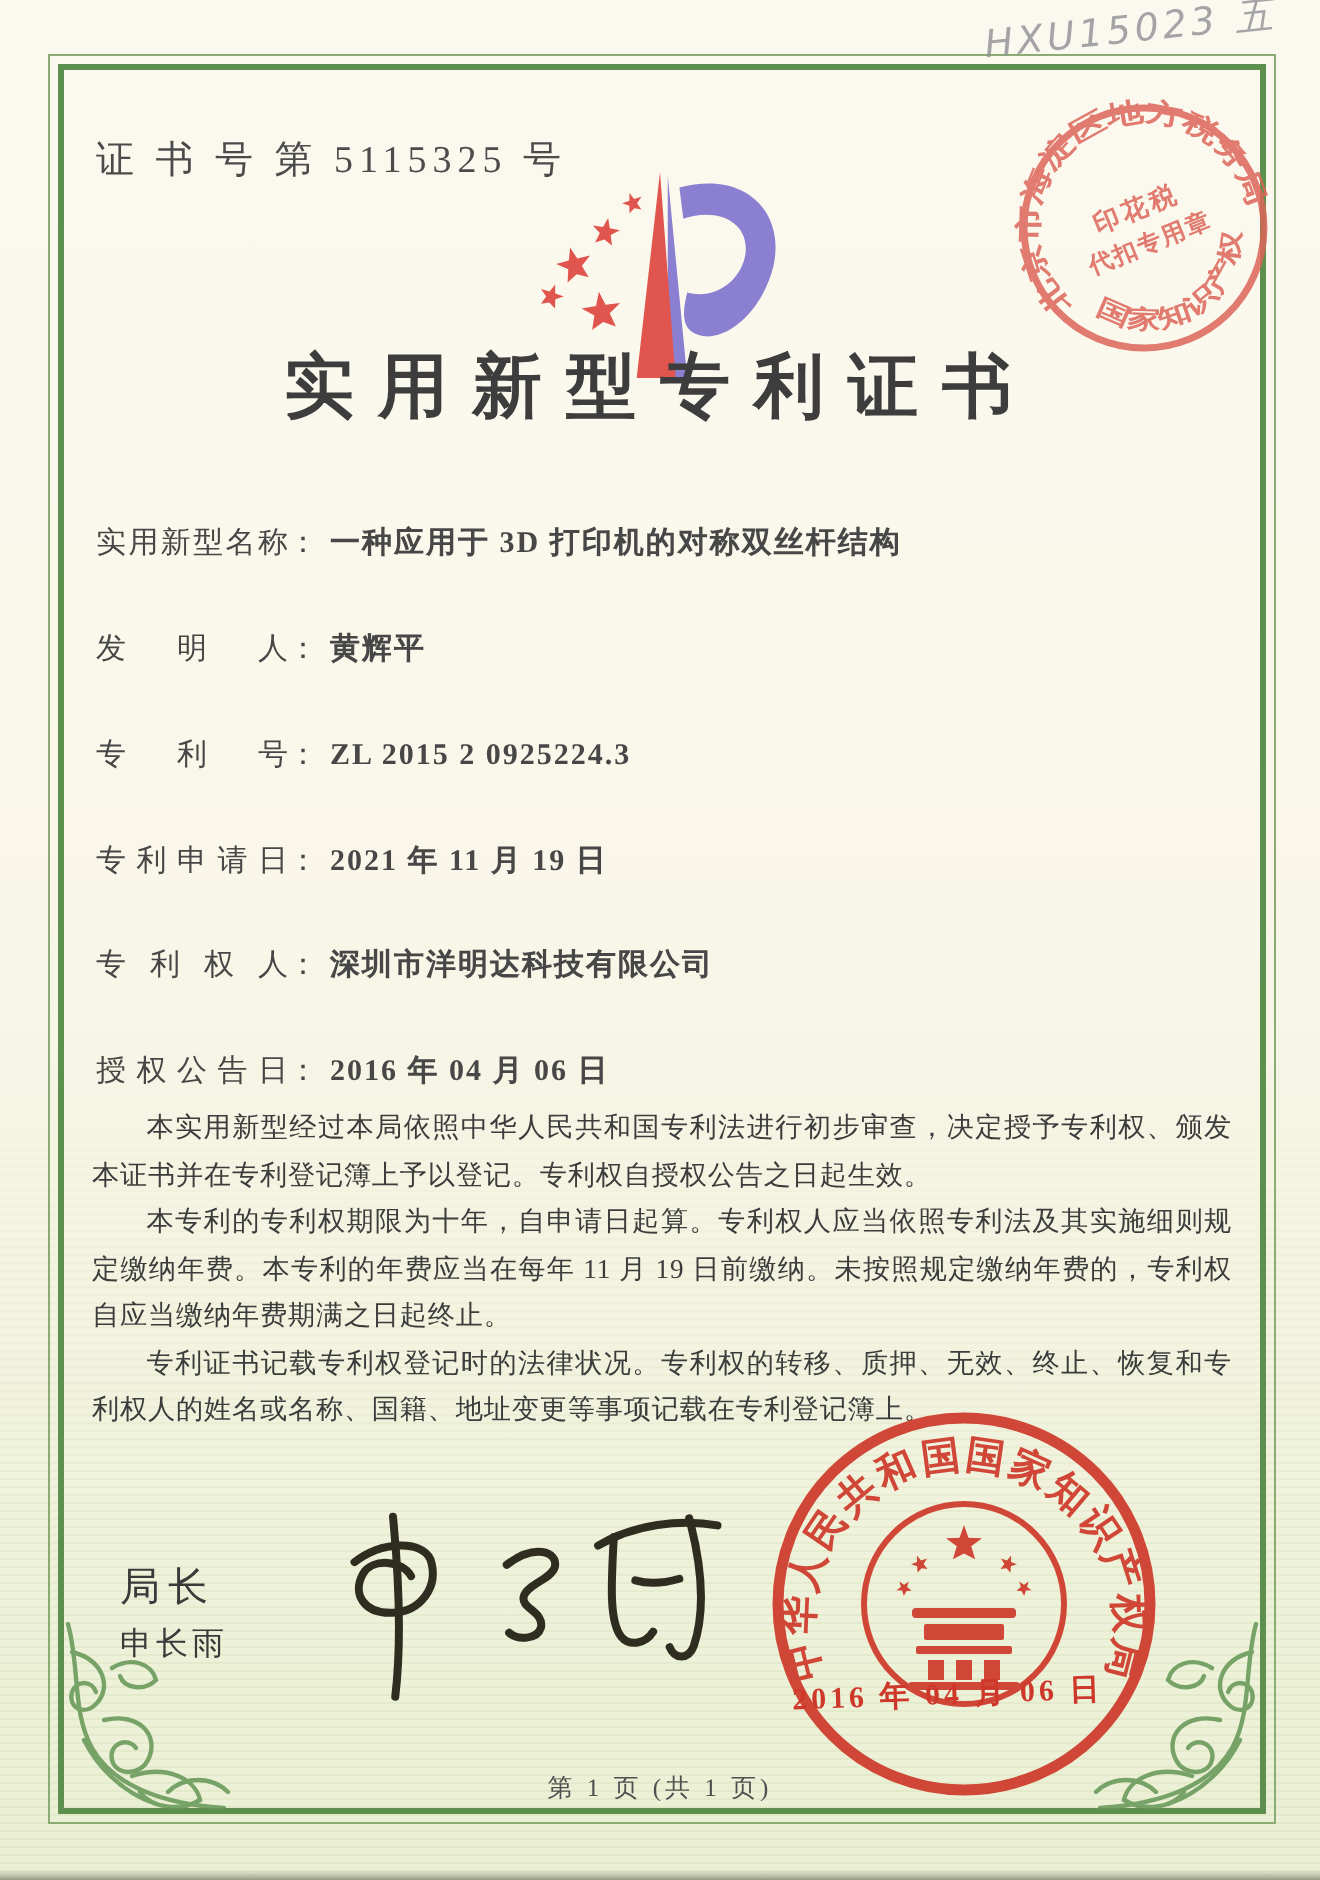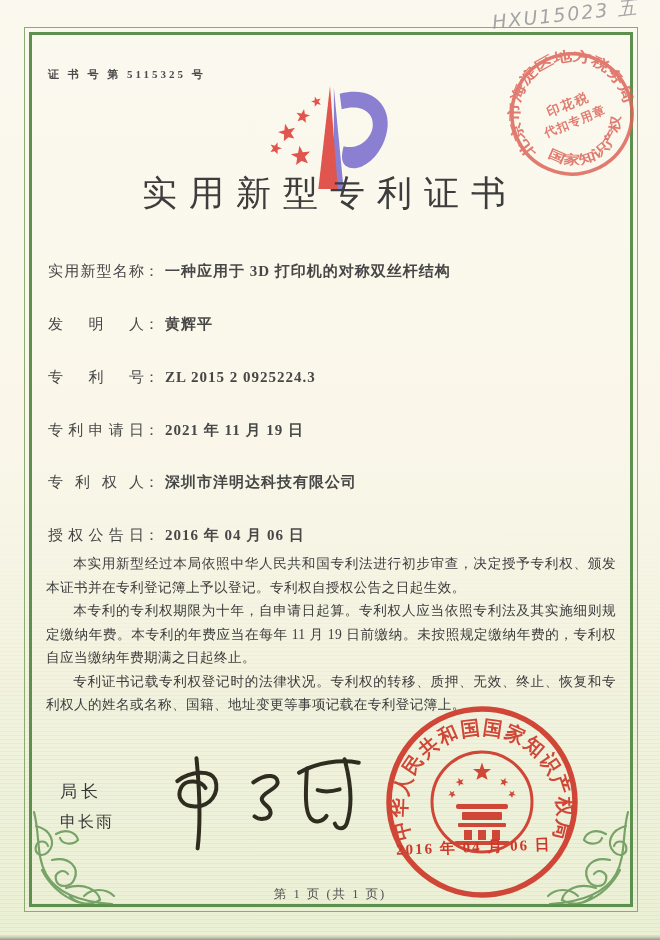--- a/index.html
+++ b/index.html
@@ -5,35 +5,35 @@
   html,body{margin:0;padding:0;}
   body{width:660px;height:940px;overflow:hidden;font-family:"Liberation Serif","DejaVu Serif",serif;}
   .page{position:relative;width:660px;height:940px;
     background:linear-gradient(180deg,#fbf9ef 0%,#faf7ea 45%,#f3f3e0 70%,#eaf0d4 100%);
     overflow:hidden;}
   .line-texture{position:absolute;left:0;right:0;bottom:0;height:420px;pointer-events:none;
     background:repeating-linear-gradient(0deg,rgba(150,180,100,.10) 0 1px,rgba(0,0,0,0) 1px 4px);
     mask-image:linear-gradient(180deg,transparent,black 60%);-webkit-mask-image:linear-gradient(180deg,transparent,black 60%);}
   .frame-outer{position:absolute;left:24px;top:27px;right:22px;bottom:28px;border:1px solid #8cab74;}
   .frame-inner{position:absolute;left:4px;top:4px;right:4px;bottom:4px;border:3px solid #5d8f4f;}
-  .cert-no{position:absolute;left:48px;top:67px;font-size:11px;color:#4b4b4b;letter-spacing:3px;font-weight:bold;}
+  .cert-no{position:absolute;left:48px;top:67px;font-size:19px;color:#4b4b4b;letter-spacing:3px;}
   .handwriting{position:absolute;left:492px;top:2px;color:#8f8f95;font-size:19px;font-style:italic;
     transform:rotate(-6deg);letter-spacing:2px;font-family:"DejaVu Sans",sans-serif;opacity:.8;}
   .logo{position:absolute;left:262px;top:82px;width:136px;height:112px;}
   .title{position:absolute;left:0;right:0;top:170px;text-align:center;font-size:35px;color:#3d3d3d;
-    font-weight:400;letter-spacing:12px;}
+    font-weight:700;letter-spacing:12px;}
   .fields{position:absolute;left:48px;top:258px;width:560px;}
   .frow{position:absolute;left:0;font-size:15px;color:#474747;white-space:nowrap;}
   .flabel{display:inline-block;width:96px;text-align:justify;text-align-last:justify;}
   .fcolon{display:inline-block;margin-right:6px;}
   .fvalue{letter-spacing:1px;font-weight:bold;}
   .paras{position:absolute;left:46px;top:552px;width:570px;}
   .paras p{margin:0;font-size:13.6px;line-height:1.73;color:#3c3c3c;text-indent:2em;
     text-align:justify;letter-spacing:0.4px;}
-  .sig-role{position:absolute;left:60px;top:780px;font-size:17px;color:#3a3a3a;letter-spacing:4px;}
+  .sig-role{position:absolute;left:60px;top:780px;font-size:20px;color:#3a3a3a;letter-spacing:4px;}
   .sig-name{position:absolute;left:60px;top:812px;font-size:16px;color:#3a3a3a;letter-spacing:2px;}
   .sig-script{position:absolute;left:150px;top:748px;width:230px;height:105px;transform:rotate(-2deg);}
   .seal-main{position:absolute;left:382px;top:702px;width:200px;height:200px;opacity:.92;}
   .seal-date{position:absolute;left:396px;top:838px;font-size:15px;color:#ce382a;letter-spacing:2px;
     transform:rotate(-2deg);font-weight:600;}
   .seal-tax{position:absolute;left:500px;top:42px;width:144px;height:144px;opacity:.85;}
   .footer{position:absolute;left:0;right:0;top:886px;text-align:center;font-size:12.5px;color:#4f4f4f;letter-spacing:2px;font-family:Liberation Serif, serif;}
   .flourish{position:absolute;width:120px;height:110px;}
   .flourish.bl{left:26px;bottom:26px;}
   .flourish.br{right:24px;bottom:26px;transform:scaleX(-1);}

